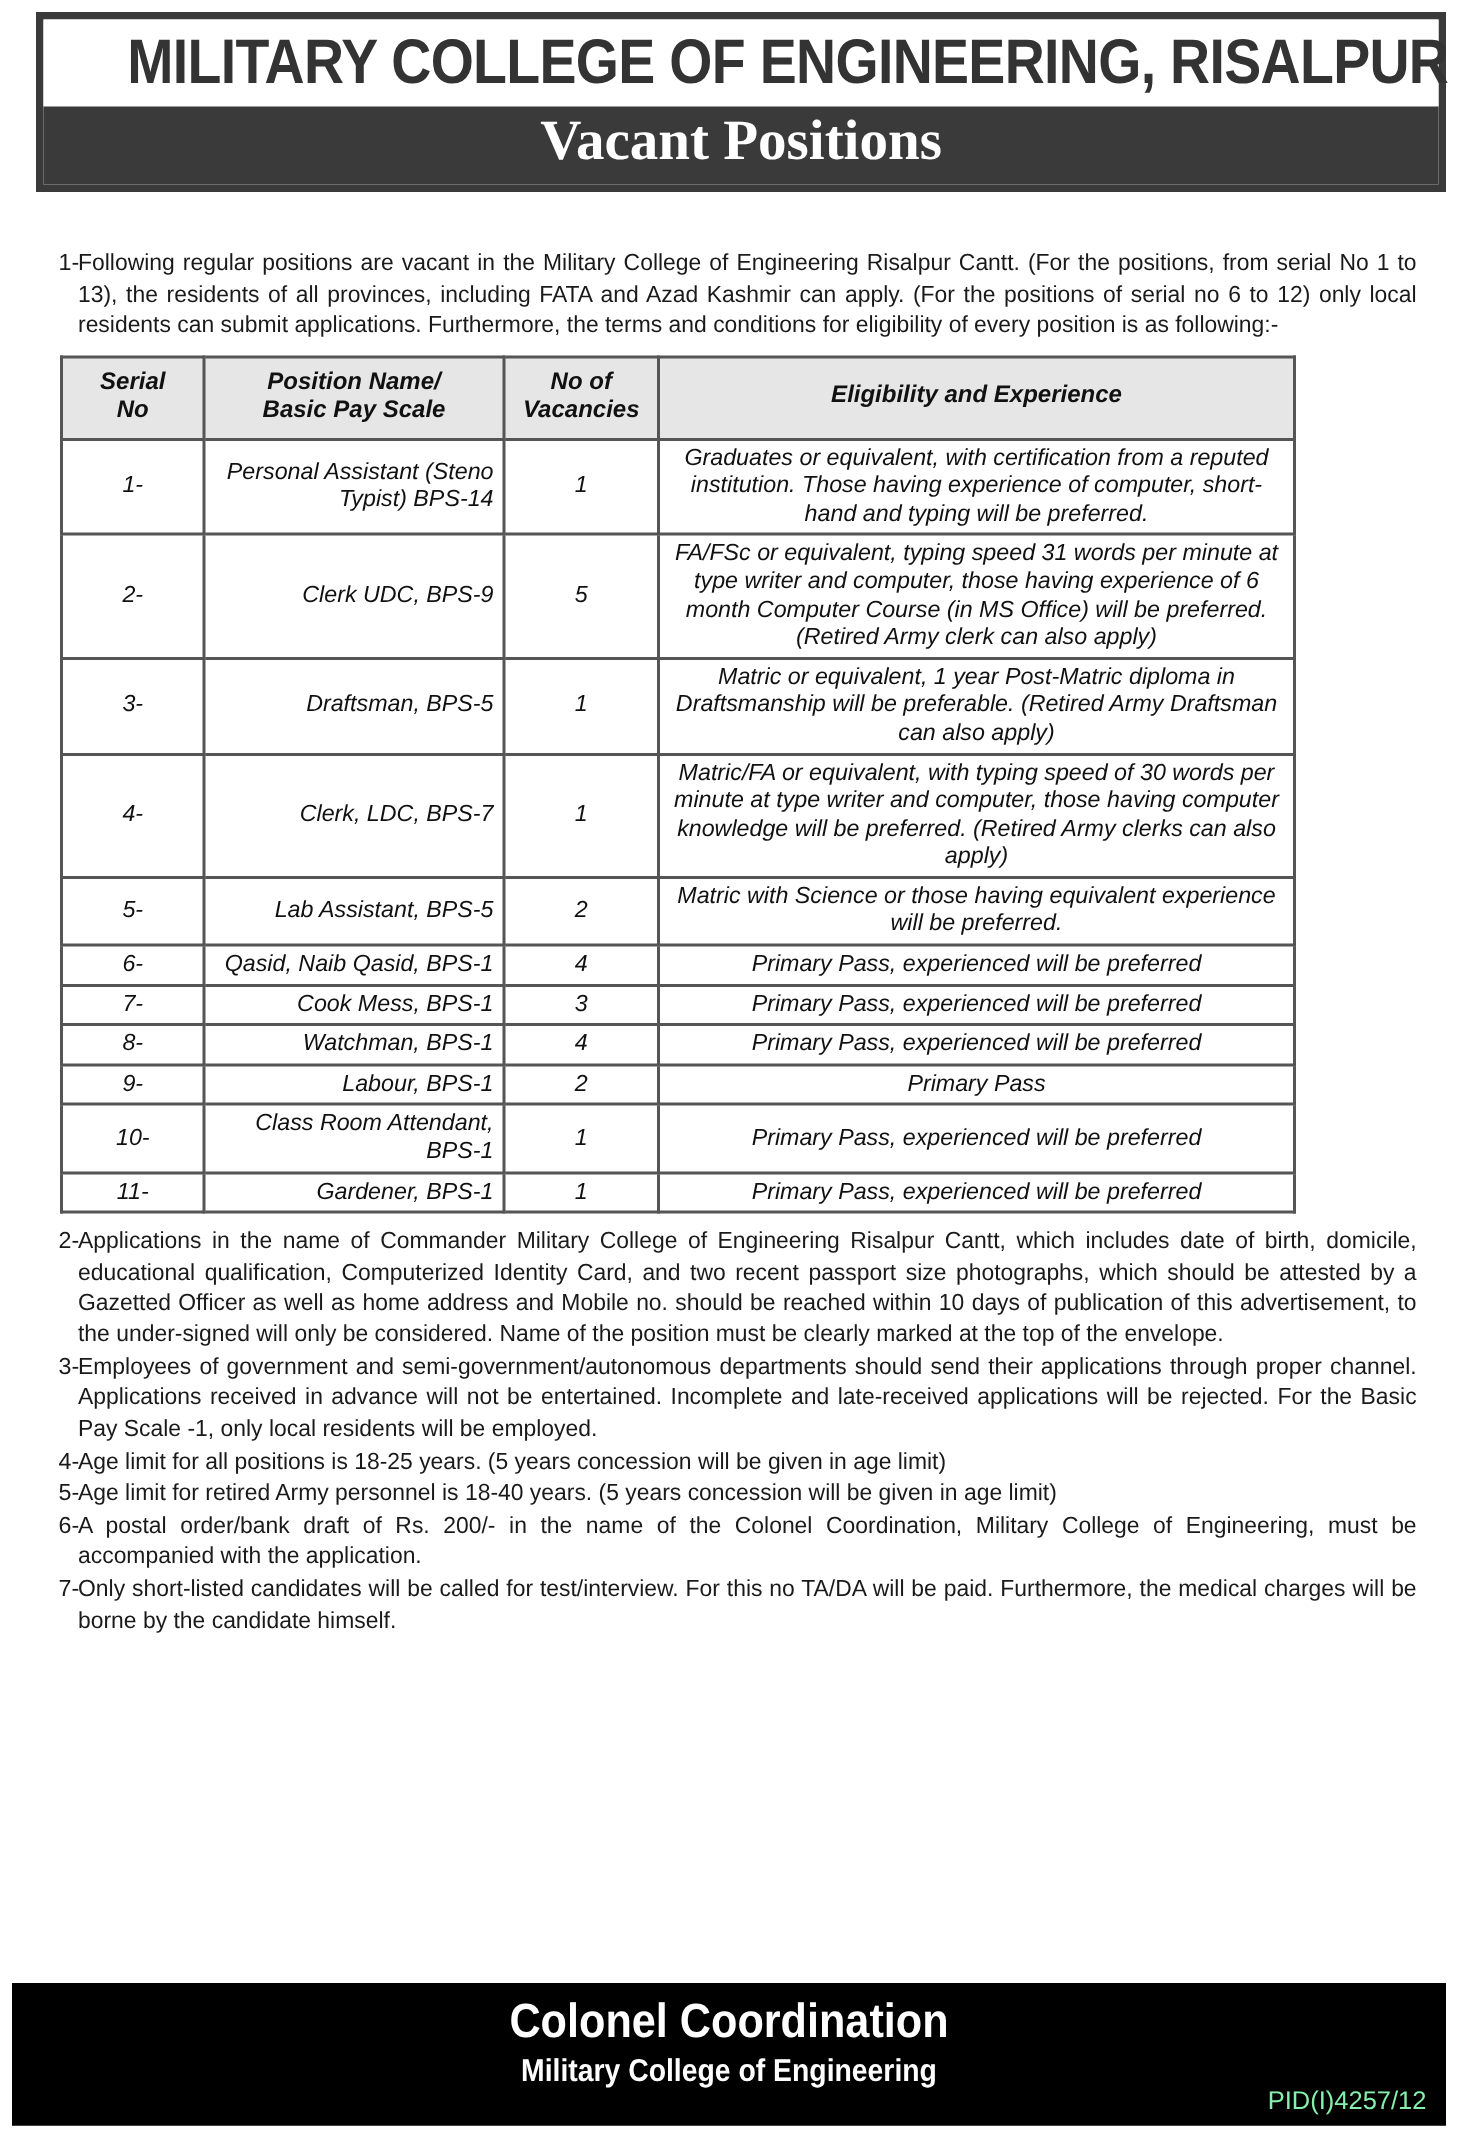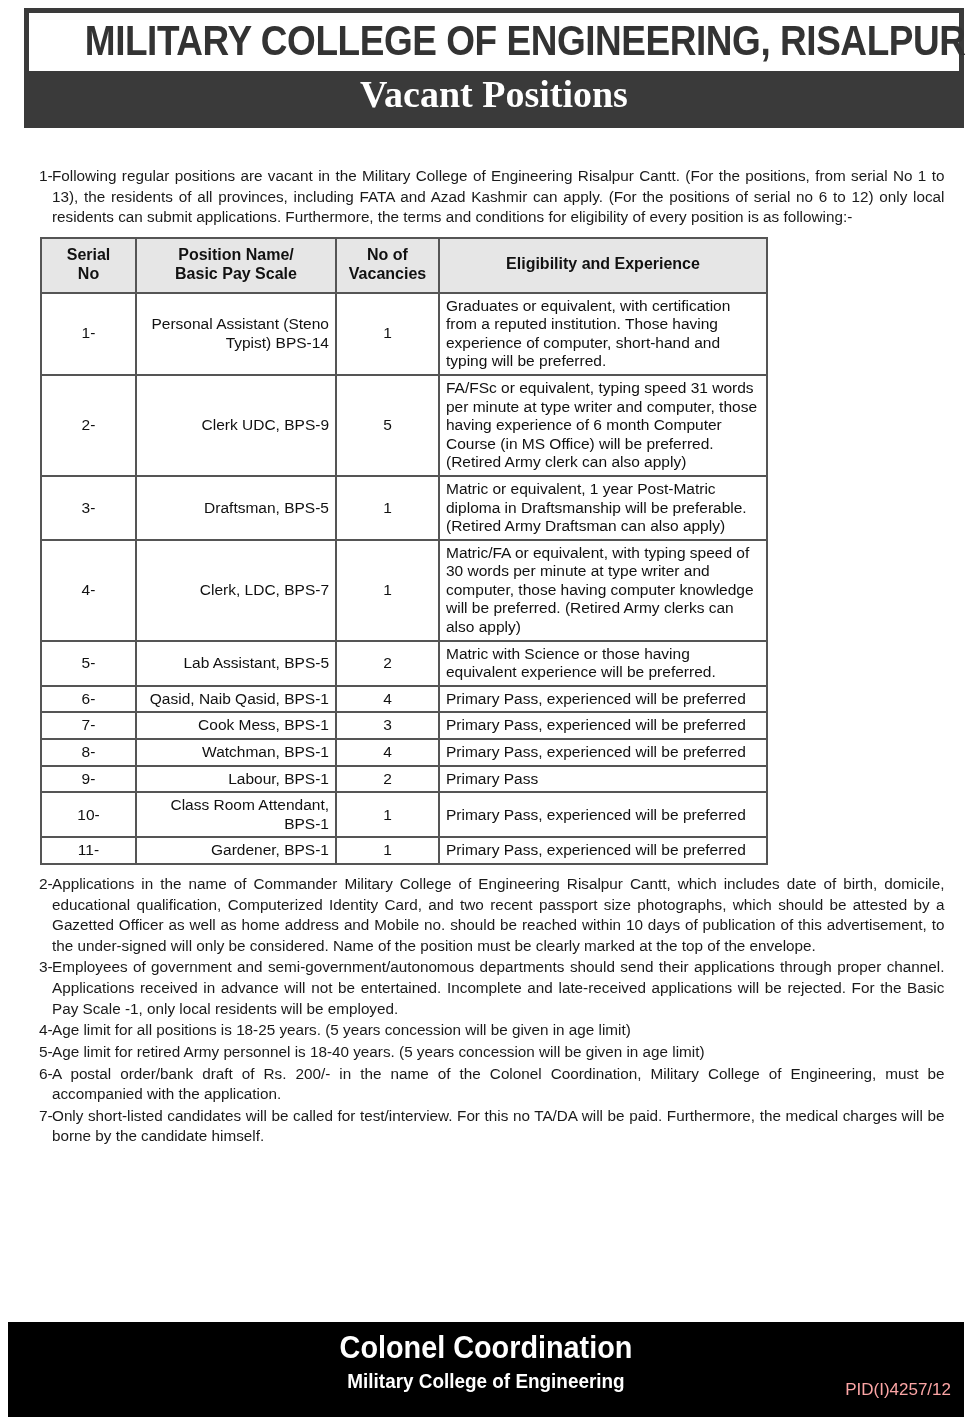--- a/index.html
+++ b/index.html
@@ -90,24 +90,25 @@
     text-align: justify;
     transform: scaleX(0.985);
     transform-origin: left top;
   }
 
   .intro { margin-bottom: 9px; }
 
   
   table.vac {
     border-collapse: collapse;
-    width: 728px;
+    width: 824px;
     margin: 0 0 0 26px;
     table-layout: fixed;
     font-size: 15.5px;
+    font-style: italic;
   }
   table.vac th, table.vac td {
     border: 2px solid #555555;
     padding: 3px 6px;
     vertical-align: middle;
     line-height: 1.2;
     color: #111111;
   }
   table.vac thead th {
     background: #e6e6e6;
@@ -118,21 +119,21 @@
     line-height: 1.18;
   }
   .col-serial  { width: 95px; }
   .col-pos     { width: 200px; }
   .col-vac     { width: 103px; }
   .col-elig    { width: auto; }
 
   td.c-serial { text-align: center; }
   td.c-pos    { text-align: right; padding-left: 8px; }
   td.c-vac    { text-align: center; }
-  td.c-elig   { text-align: left; padding-left: 9px; padding-right: 4px; }
+  td.c-elig   { text-align: center; padding-left: 9px; padding-right: 4px; }
 
   .notes { margin-top: 9px; }
   .notes .para { margin-bottom: 1px; }
 
   
   .footer {
     position: absolute;
     left: 8px;
     right: 8px;
     bottom: 6px;
@@ -169,23 +170,23 @@
     font-family: "Liberation Sans Narrow", "Liberation Sans", sans-serif;
     font-weight: bold;
     font-size: 21px;
     color: #ffffff;
     transform: scaleX(0.9);
     line-height: 1.1;
   }
   .footer .f-pid {
     position: absolute;
     right: 10px;
-    bottom: 14px;
+    bottom: 3px;
     font-size: 17px;
-    color: #fca5a5;
+    color: #86efac;
     font-family: "Liberation Sans", sans-serif;
     text-align: right;
   }
 </style>
 </head>
 <body>
 
 <div class="page">
 
   <div class="header-wrap">

